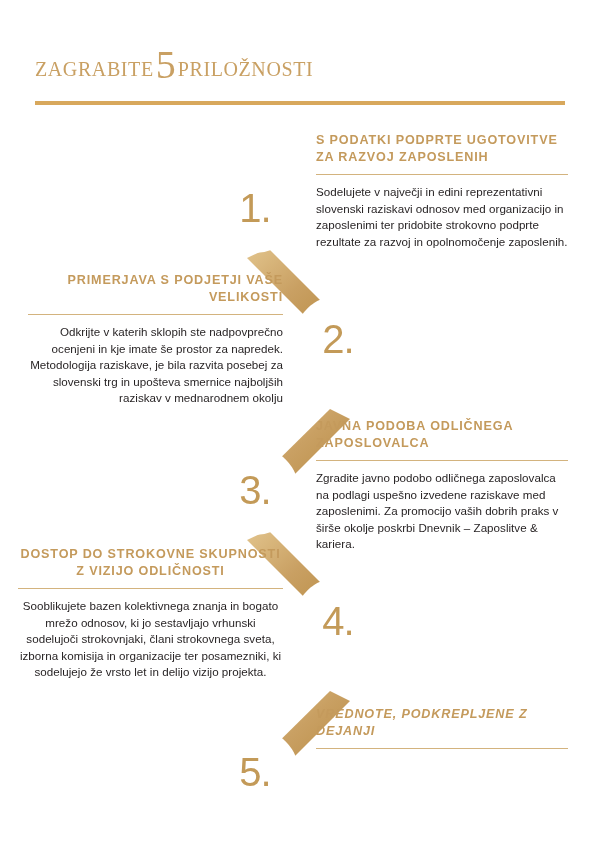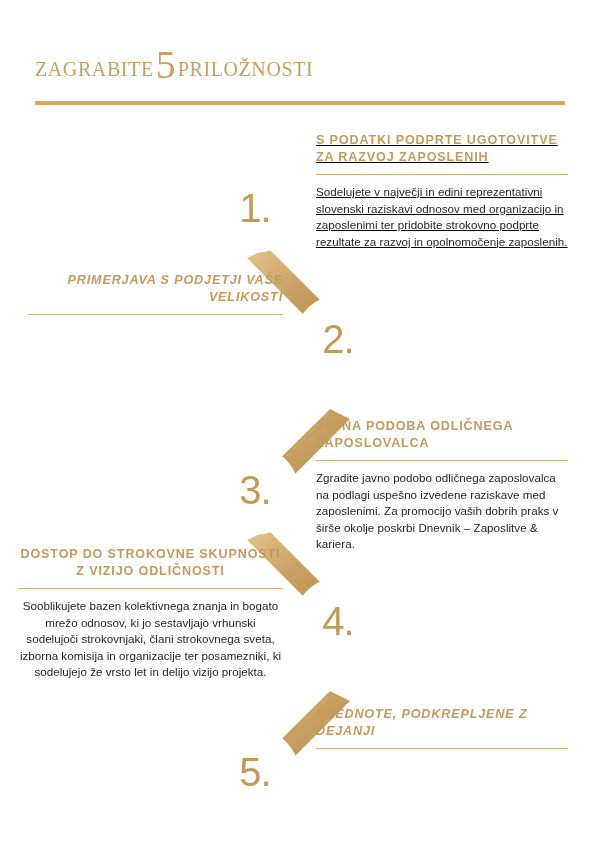--- a/index.html
+++ b/index.html
@@ -154,29 +154,30 @@
 <div class="circle" style="left:211px; top:447px;">
   <span class="circle-num">3.</span>
 </div>
 <div class="circle" style="left:294px; top:578px;">
   <span class="circle-num">4.</span>
 </div>
 <div class="circle" style="left:211px; top:729px;">
   <span class="circle-num">5.</span>
 </div>
 
-<div class="item-text right" style="left:316px; top:132px; width:252px;text-decoration:underline;">
+<div class="item-text right" style="left:316px; top:132px; width:252px;">
   <p class="item-heading">S PODATKI PODPRTE UGOTOVITVE ZA RAZVOJ ZAPOSLENIH</p>
   <div class="item-rule"></div>
   <p class="item-body">Sodelujete v največji in edini reprezentativni slovenski raziskavi odnosov med organizacijo in zaposlenimi ter pridobite strokovno podprte rezultate za razvoj in opolnomočenje zaposlenih.</p>
 </div>
 
-<div class="item-text left" style="left:28px; top:272px; width:255px;font-style:italic;">
+<div class="item-text left" style="left:28px; top:272px; width:255px;">
   <p class="item-heading">PRIMERJAVA S PODJETJI VAŠE VELIKOSTI</p>
   <div class="item-rule"></div>
+  <p class="item-body">Odkrijte v katerih sklopih ste nadpovprečno ocenjeni in kje imate še prostor za napredek. Metodologija raziskave, je bila razvita posebej za slovenski trg in upošteva smernice najboljših raziskav v mednarodnem okolju</p>
 </div>
 
 <div class="item-text right" style="left:316px; top:418px; width:252px;">
   <p class="item-heading">JAVNA PODOBA ODLIČNEGA ZAPOSLOVALCA</p>
   <div class="item-rule"></div>
   <p class="item-body">Zgradite javno podobo odličnega zaposlovalca na podlagi uspešno izvedene raziskave med zaposlenimi. Za promocijo vaših dobrih praks v širše okolje poskrbi Dnevnik – Zaposlitve &amp; kariera.</p>
 </div>
 
 <div class="item-text left" style="left:18px; top:546px; width:265px;text-align:center;">
   <p class="item-heading">DOSTOP DO STROKOVNE SKUPNOSTI Z VIZIJO ODLIČNOSTI</p>

